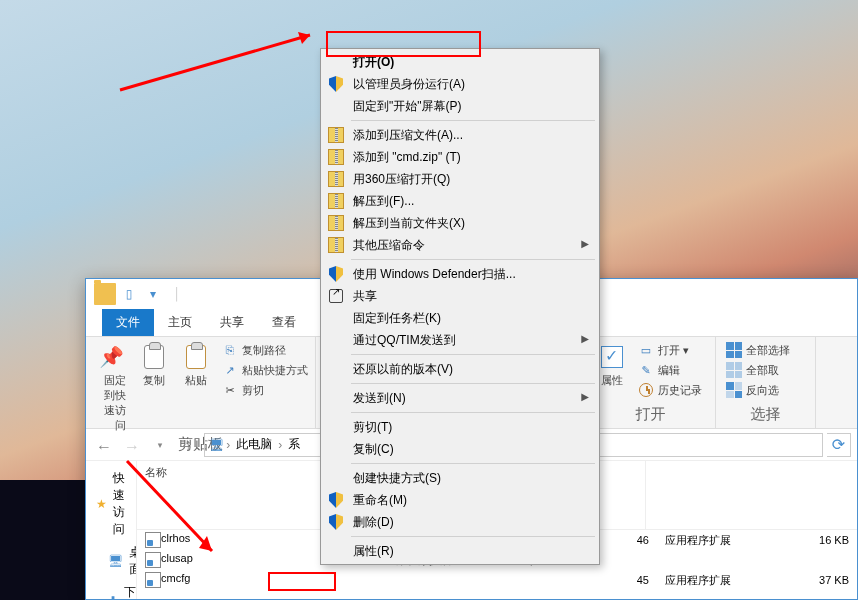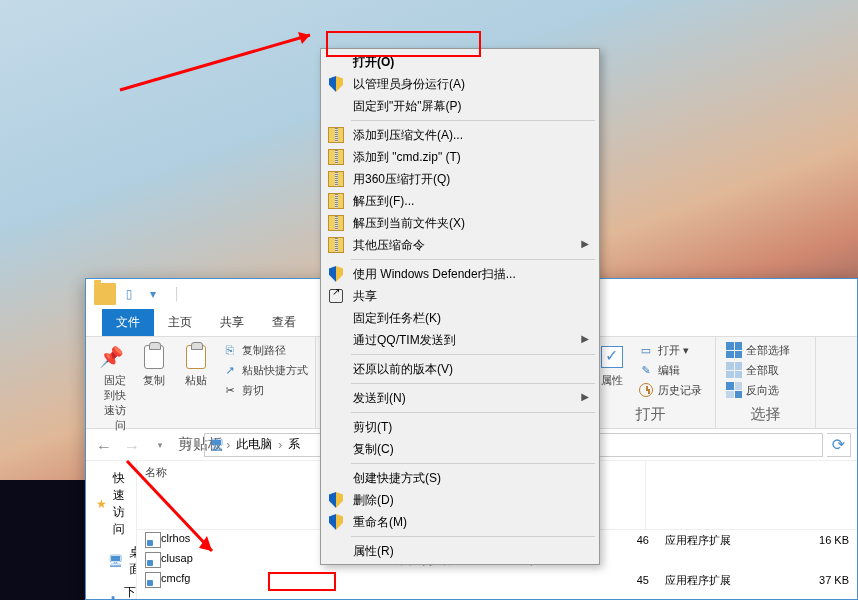--- a/index.html
+++ b/index.html
@@ -392,27 +392,27 @@
       <span>复制(C)</span>
     </div>
     <div class="ctx-sep"></div>
     <div class="ctx-item">
       <span>创建快捷方式(S)</span>
     </div>
     <div class="ctx-item">
       <span class="ico">
         <span class="shield"></span>
       </span>
+      <span>重命名(M)</span>
+    </div>
+    <div class="ctx-item">
+      <span class="ico">
+        <span class="shield"></span>
+      </span>
       <span>删除(D)</span>
-    </div>
-    <div class="ctx-item">
-      <span class="ico">
-        <span class="shield"></span>
-      </span>
-      <span>重命名(M)</span>
     </div>
     <div class="ctx-sep"></div>
     <div class="ctx-item">
       <span>属性(R)</span>
     </div>
   </div>
 
 <div class="redbox" style="left:326px; top:31px; width:155px; height:26px;"></div>
 <div class="redbox" style="left:268px; top:572px; width:68px; height:19px;"></div>
 

